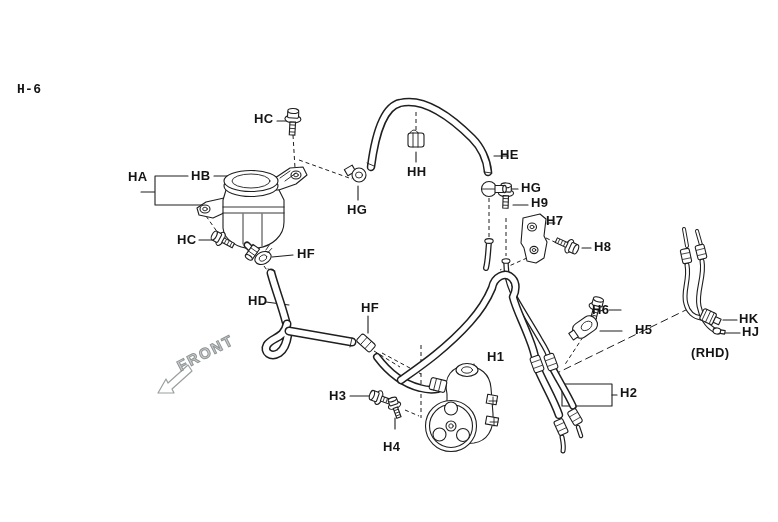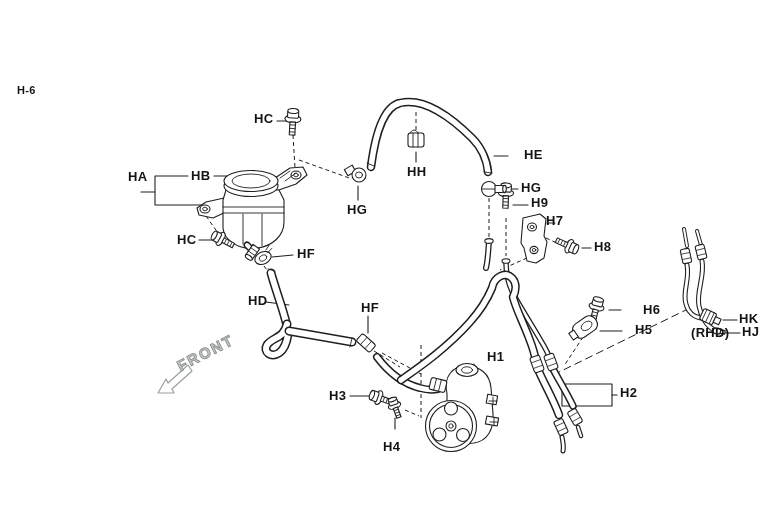--- a/index.html
+++ b/index.html
@@ -1,21 +1,21 @@
 <!DOCTYPE html>
 <html><head>
 <meta charset="utf-8">
 <style>
   html,body{margin:0;padding:0;background:#ffffff;}
   #stage{position:relative;width:778px;height:522px;background:#ffffff;overflow:hidden;
          font-family:"Liberation Sans",sans-serif;}
   #art{position:absolute;left:0;top:0;}
   .lbl{position:absolute;font:bold 13px "Liberation Sans",sans-serif;color:#141414;
        letter-spacing:.3px;white-space:nowrap;line-height:14px;}
-  .ref{font-size:11px;}
+  .ref{font-size:13px;font-family:Liberation Mono, monospace;}
   .front-txt{position:absolute;left:178px;top:358px;font:bold 15px "Liberation Sans",sans-serif;
        letter-spacing:2px;color:#c9cdcd;-webkit-text-stroke:1px #8f9494;
        transform:rotate(-27deg);transform-origin:left center;white-space:nowrap;}
   svg *{vector-effect:non-scaling-stroke;}
   .ln{stroke:#1f1f1f;stroke-width:1.1;fill:none;stroke-linecap:round;stroke-linejoin:round;}
   .dash{stroke:#1f1f1f;stroke-width:1;fill:none;stroke-dasharray:4 3;}
   .dashlong{stroke:#1f1f1f;stroke-width:1;fill:none;stroke-dasharray:8 4;}
   .hoseB{stroke:#1f1f1f;fill:none;stroke-linecap:round;stroke-linejoin:round;}
   .hoseW{stroke:#ffffff;fill:none;stroke-linecap:round;stroke-linejoin:round;}
   .part{stroke:#1f1f1f;stroke-width:1.1;fill:#ffffff;stroke-linejoin:round;}
@@ -252,30 +252,30 @@
 </svg>
 
   <div class="lbl ref" style="left:17px;top:83px">H-6</div>
   <div class="lbl" style="left:254px;top:112px">HC</div>
   <div class="lbl" style="left:191px;top:169px">HB</div>
   <div class="lbl" style="left:128px;top:170px">HA</div>
   <div class="lbl" style="left:177px;top:233px">HC</div>
   <div class="lbl" style="left:297px;top:247px">HF</div>
   <div class="lbl" style="left:347px;top:203px">HG</div>
   <div class="lbl" style="left:407px;top:165px">HH</div>
-  <div class="lbl" style="left:524px;top:148px">HE</div>
+  <div class="lbl" style="left:500px;top:148px">HE</div>
   <div class="lbl" style="left:521px;top:181px">HG</div>
   <div class="lbl" style="left:531px;top:196px">H9</div>
   <div class="lbl" style="left:546px;top:214px">H7</div>
   <div class="lbl" style="left:594px;top:240px">H8</div>
-  <div class="lbl" style="left:643px;top:303px">H6</div>
+  <div class="lbl" style="left:592px;top:303px">H6</div>
   <div class="lbl" style="left:635px;top:323px">H5</div>
   <div class="lbl" style="left:248px;top:294px">HD</div>
   <div class="lbl" style="left:361px;top:301px">HF</div>
   <div class="lbl" style="left:487px;top:350px">H1</div>
   <div class="lbl" style="left:329px;top:389px">H3</div>
   <div class="lbl" style="left:383px;top:440px">H4</div>
   <div class="lbl" style="left:620px;top:386px">H2</div>
   <div class="lbl" style="left:739px;top:312px">HK</div>
   <div class="lbl" style="left:742px;top:325px">HJ</div>
-  <div class="lbl" style="left:691px;top:326px">(RHD)</div>
+  <div class="lbl" style="left:691px;top:346px">(RHD)</div>
   <div class="front-txt">FRONT</div>
 </div>
 
 </body></html>

